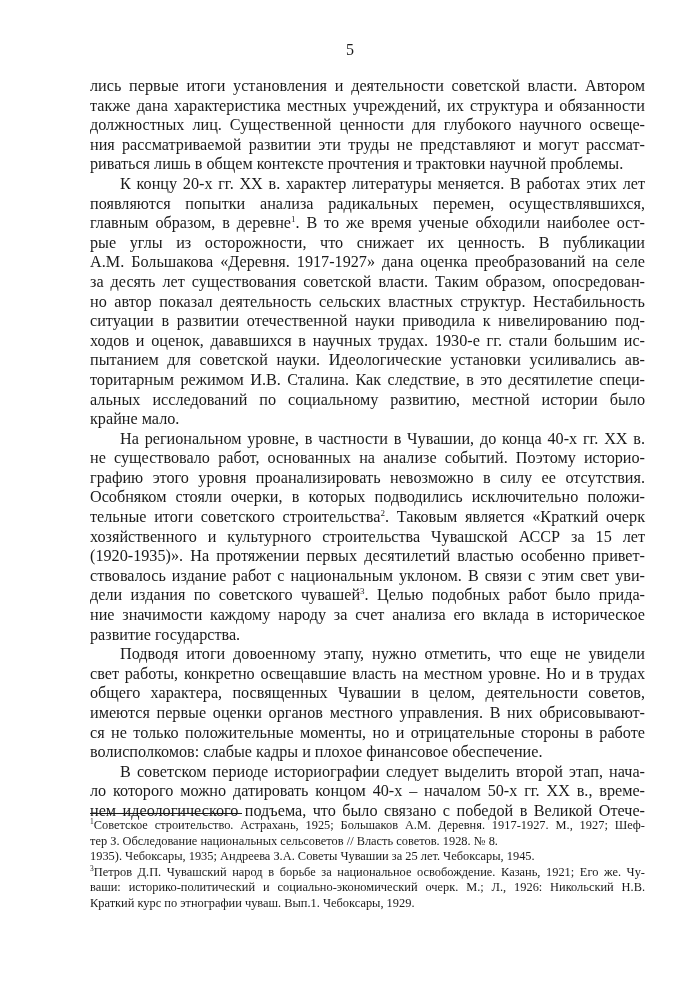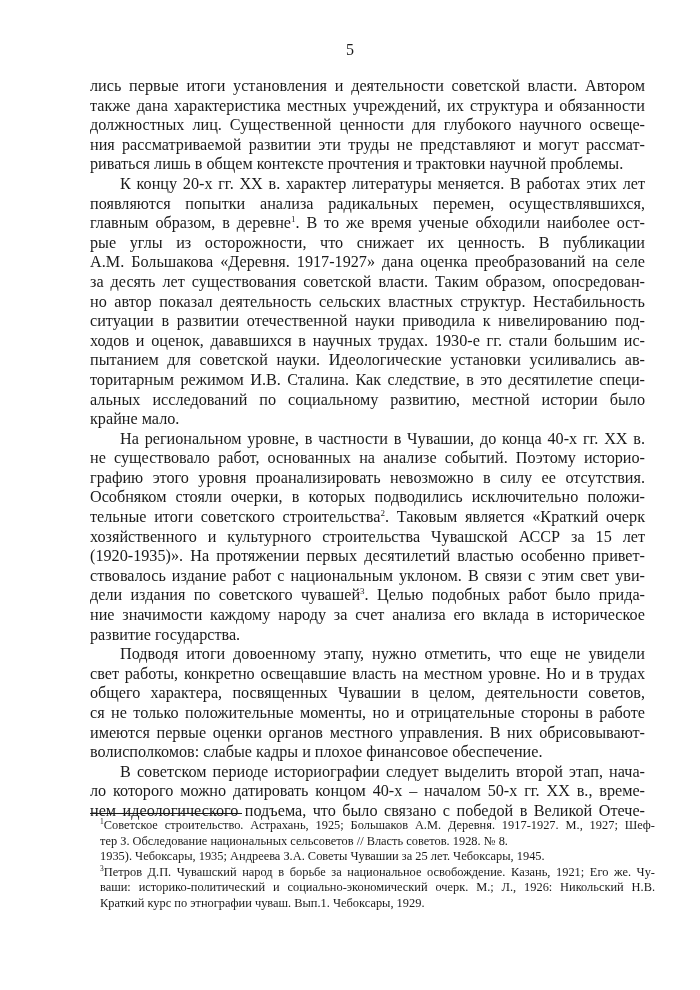--- a/index.html
+++ b/index.html
@@ -5,21 +5,21 @@
   html, body { margin: 0; padding: 0; background: #ffffff; }
   body { width: 700px; height: 990px; position: relative; overflow: hidden; }
   .page { position: absolute; left: 0; top: 0; width: 700px; height: 990px; background: #ffffff; color: #1a1a1a; font-family: "Liberation Serif", serif; }
   .page-number { position: absolute; top: 40px; left: 0; width: 700px; text-align: center; font-size: 16px; line-height: 20px; }
   .body-text { position: absolute; left: 90px; top: 77px; width: 555px; font-size: 16.2px; line-height: 19.6px; }
   .line { display: block; white-space: nowrap; text-align: justify; text-align-last: justify; height: 19.6px; font-family: Liberation Serif, serif; }
   .line.last { text-align-last: left; }
   .line.indent { padding-left: 30px; }
   sup { font-size: 9px; line-height: 0; vertical-align: 6px; }
   .footnote-rule { position: absolute; left: 90px; top: 813px; width: 152px; height: 0; border-top: 1px solid #1a1a1a; }
-  .footnotes { position: absolute; left: 90px; top: 818px; width: 555px; font-size: 12.4px; line-height: 15.5px; margin-left: 10px; }
+  .footnotes { position: absolute; left: 90px; top: 818px; width: 555px; font-size: 12.4px; line-height: 15.5px; }
   .footnotes .line { height: 15.5px; }
   .footnotes sup { font-size: 7.5px; vertical-align: 5px; }
 </style>
 </head>
 <body>
 
 <div class="page">
   <div class="page-number">5</div>
 
   <div class="body-text">
@@ -59,22 +59,22 @@
       <span class="line">ствовалось издание работ с национальным уклоном. В связи с этим свет уви-</span>
       <span class="line"><span>дели издания по советского чувашей</span><sup>3</sup><span>. Целью подобных работ было прида-</span></span>
       <span class="line">ние значимости каждому народу за счет анализа его вклада в историческое</span>
       <span class="line last">развитие государства.</span>
     </div>
 
     <div>
       <span class="line indent">Подводя итоги довоенному этапу, нужно отметить, что еще не увидели</span>
       <span class="line">свет работы, конкретно освещавшие власть на местном уровне. Но и в трудах</span>
       <span class="line">общего характера, посвященных Чувашии в целом, деятельности советов,</span>
+      <span class="line">имеются первые оценки органов местного управления. В них обрисовывают-</span>
       <span class="line">ся не только положительные моменты, но и отрицательные стороны в работе</span>
-      <span class="line">имеются первые оценки органов местного управления. В них обрисовывают-</span>
       <span class="line last">волисполкомов: слабые кадры и плохое финансовое обеспечение.</span>
     </div>
 
     <div>
       <span class="line indent">В советском периоде историографии следует выделить второй этап, нача-</span>
       <span class="line">ло которого можно датировать концом 40-х – началом 50-х гг. XX в., време-</span>
       <span class="line">нем идеологического подъема, что было связано с победой в Великой Отече-</span>
     </div>
   </div>
 

